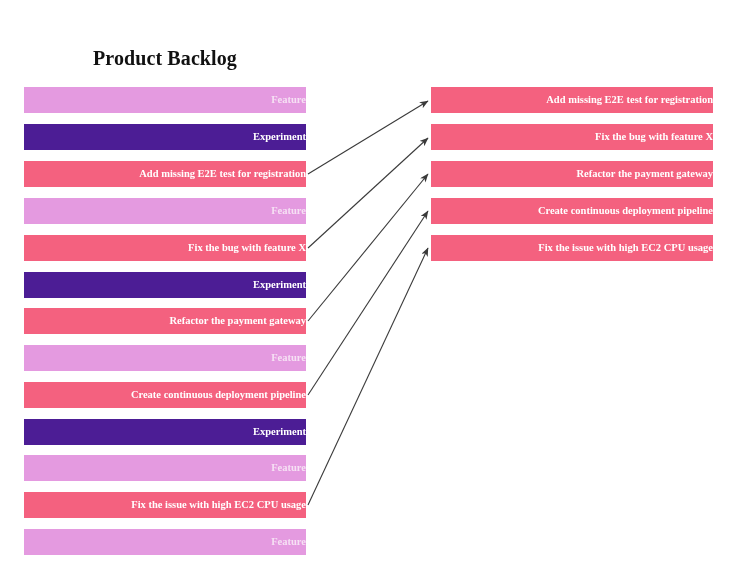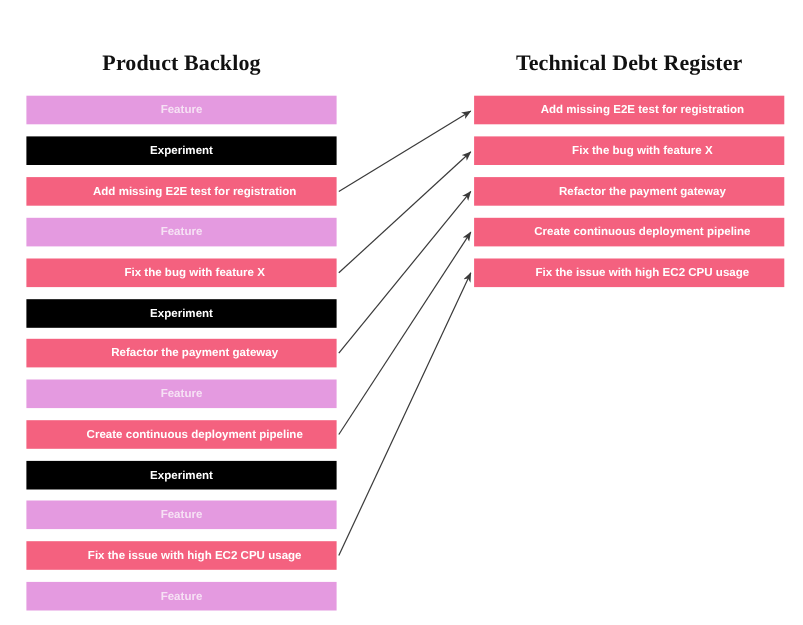--- a/index.html
+++ b/index.html
@@ -40,39 +40,39 @@
   }
   #title-right {
     left: 431px;
     width: 282px;
     top: 36px;
   }
   .card {
     position: absolute;
     height: 26px;
     line-height: 26px;
-    text-align: center;
-    font-family: Liberation Sans, sans-serif;
+    text-align: right;
+    font-family: Liberation Serif, serif;
     font-weight: bold;
     font-size: 10.5px;
     color: #ffffff;
     white-space: nowrap;
     overflow: hidden;
     box-sizing: border-box;
   }
   .card.left  { left: 24px;  width: 282px; }
   .card.right { left: 431px; width: 282px; }
 
   .card.type-feature {
     background: #e49ae0;
     color: #f6e1f4;
     font-weight: bold;
   }
   .card.type-experiment {
-    background: #000000;
+    background: #4c1d95;
     color: #ffffff;
   }
   .card.type-debt {
     background: #f4617f;
     color: #ffffff;
     padding-left: 24px;
   }
 
   #arrow-layer {
     position: absolute;
@@ -83,21 +83,20 @@
     pointer-events: none;
   }
 </style>
 </head>
 <body>
 
 <div id="canvas">
 
   <div class="col-title" id="title-left">Product Backlog</div>
 
-  <div class="col-title" id="title-right">Technical Debt Register</div>
 
   <div id="left-column">
       <div class="card left type-feature" style="top: 76px; left: 24px; width: 282px;"><span>Feature</span></div>
       <div class="card left type-experiment" style="top: 113px; left: 24px; width: 282px;"><span>Experiment</span></div>
       <div class="card left type-debt" style="top: 150px; left: 24px; width: 282px;"><span>Add missing E2E test for registration</span></div>
       <div class="card left type-feature" style="top: 187px; left: 24px; width: 282px;"><span>Feature</span></div>
       <div class="card left type-debt" style="top: 224px; left: 24px; width: 282px;"><span>Fix the bug with feature X</span></div>
       <div class="card left type-experiment" style="top: 261px; left: 24px; width: 282px;"><span>Experiment</span></div>
       <div class="card left type-debt" style="top: 297px; left: 24px; width: 282px;"><span>Refactor the payment gateway</span></div>
       <div class="card left type-feature" style="top: 334px; left: 24px; width: 282px;"><span>Feature</span></div>

